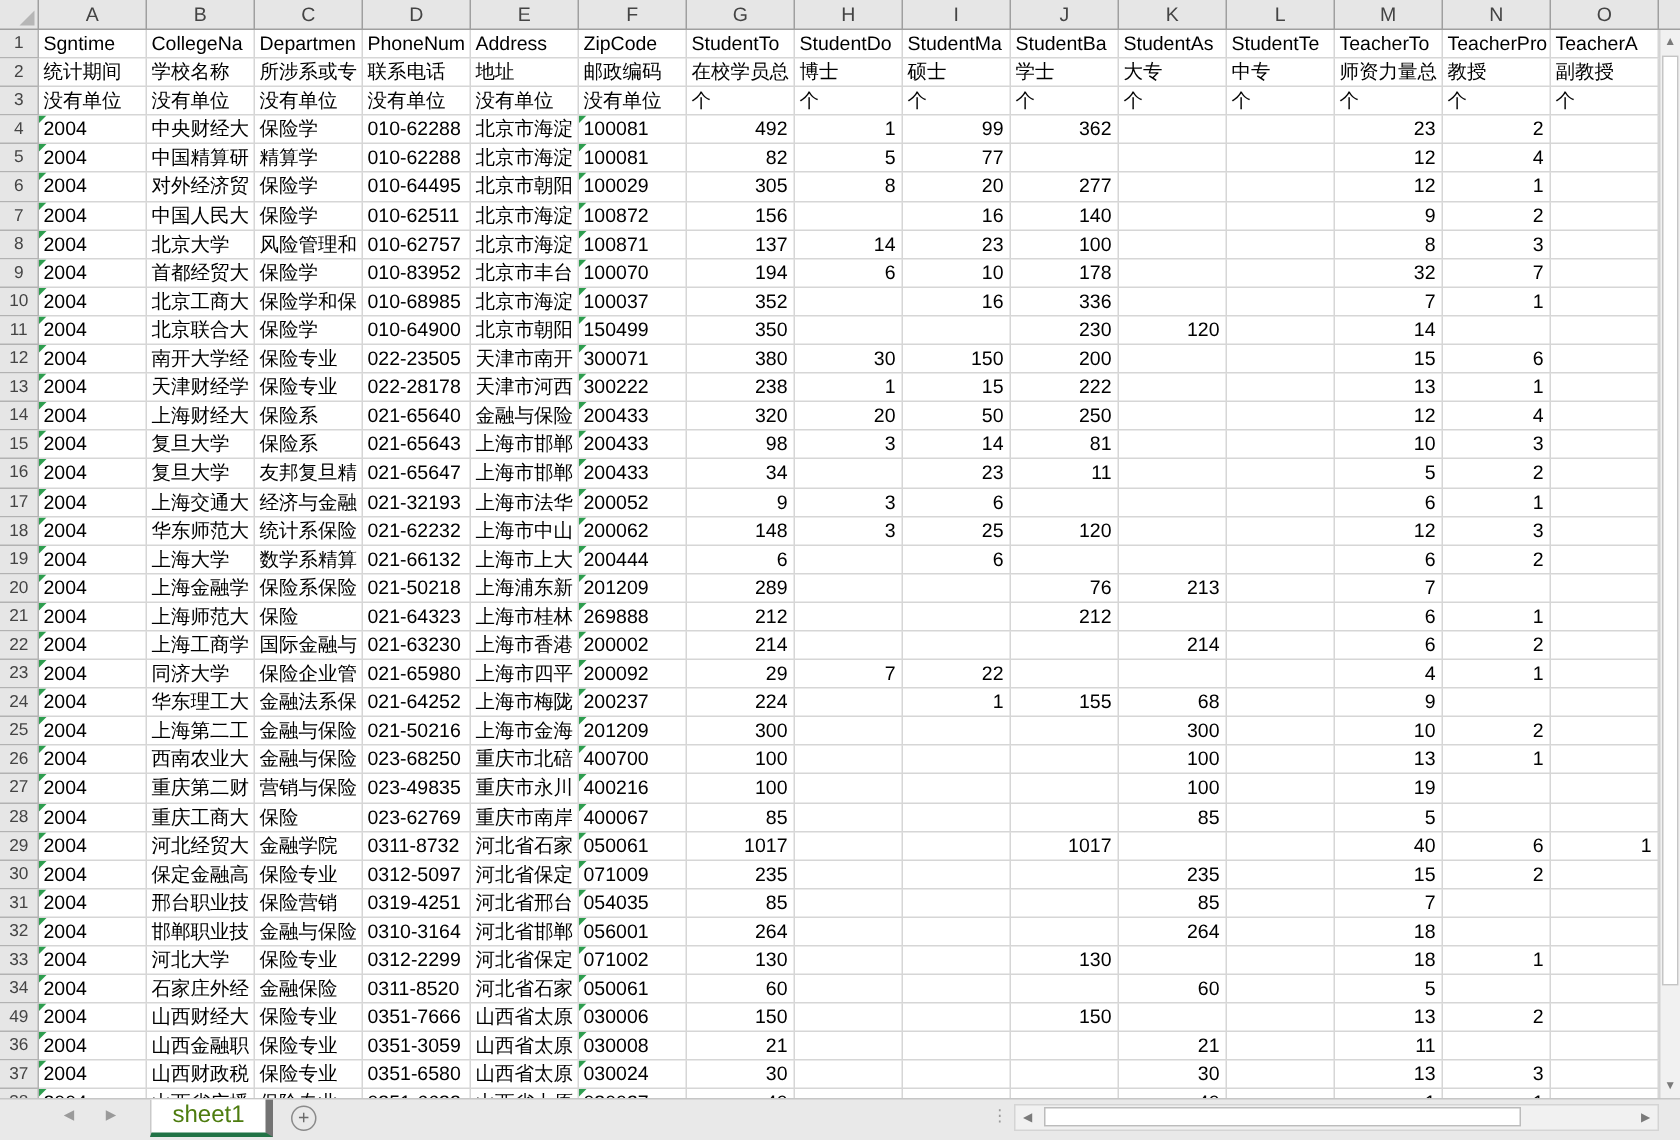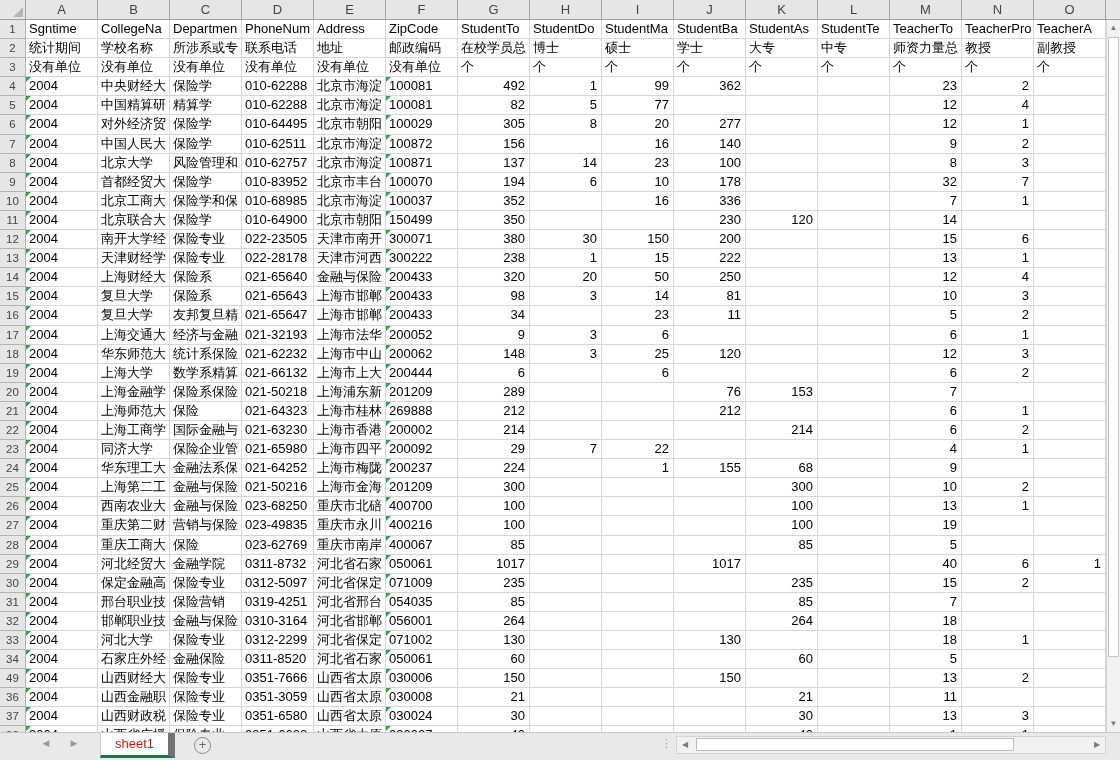--- a/index.html
+++ b/index.html
@@ -67,23 +67,23 @@
     position:absolute; left:0; top:732px; width:1120px; height:28px;
     background:#e9e9e9; border-top:1px solid #c6c6c6;
   }
   .tabnav {
     position:absolute; top:5px; font-size:9px; color:#9a9a9a; width:16px; text-align:center;
   }
   .tabnav.prev { left:38px; }
   .tabnav.next { left:66px; }
   .sheettab {
     position:absolute; left:100px; top:0; height:25px; background:#fff;
-    border-left:1px solid #c9c9c9; border-right:7px solid #737373;
+    border-left:1px solid #c9c9c9; border-right:5px solid #737373;
     border-bottom:3px solid #217346;
-    color:#b91c1c; font-size:13px; line-height:22px; padding:0 14px;
+    color:#4d7c0f; font-size:16px; line-height:22px; padding:0 14px;
   }
   .addsheet {
     position:absolute; left:194px; top:4px; width:17px; height:17px;
     border:1px solid #8a8a8a; border-radius:50%; color:#6a6a6a;
     font-size:13px; line-height:14px; text-align:center;
   }
   .splithandle { position:absolute; left:661px; top:4px; color:#9a9a9a; font-size:11px; letter-spacing:-2px; }
   .hscroll {
     position:absolute; left:676px; top:3px; width:430px; height:18px;
     background:#f1f1f1; border:1px solid #d4d4d4;
@@ -472,21 +472,21 @@
         <div class="cell tri">2004</div>
         <div class="cell">上海金融学</div>
         <div class="cell">保险系保险</div>
         <div class="cell">021-50218</div>
         <div class="cell">上海浦东新</div>
         <div class="cell tri">201209</div>
         <div class="cell num">289</div>
         <div class="cell"></div>
         <div class="cell"></div>
         <div class="cell num">76</div>
-        <div class="cell num">153</div>
+        <div class="cell num">213</div>
         <div class="cell"></div>
         <div class="cell num">7</div>
         <div class="cell"></div>
         <div class="cell"></div>
       </div>
       <div class="row">
         <div class="rowhead">21</div>
         <div class="cell tri">2004</div>
         <div class="cell">上海师范大</div>
         <div class="cell">保险</div>

